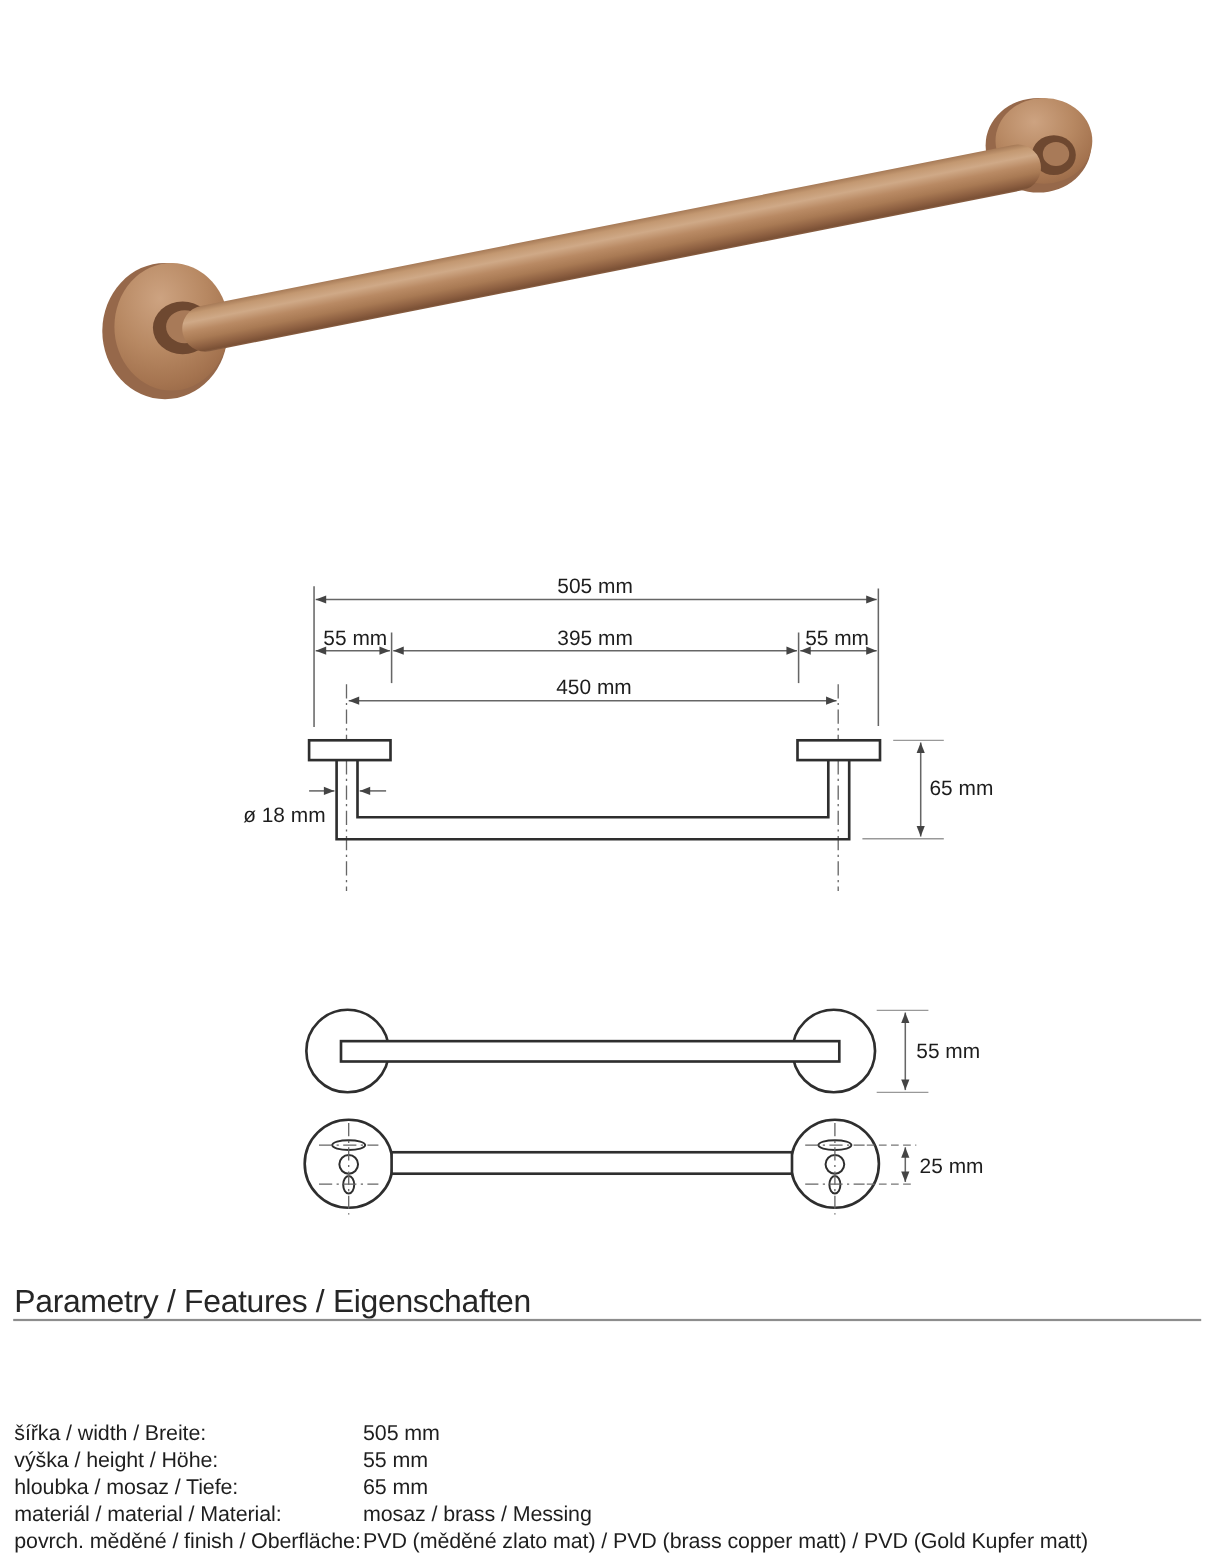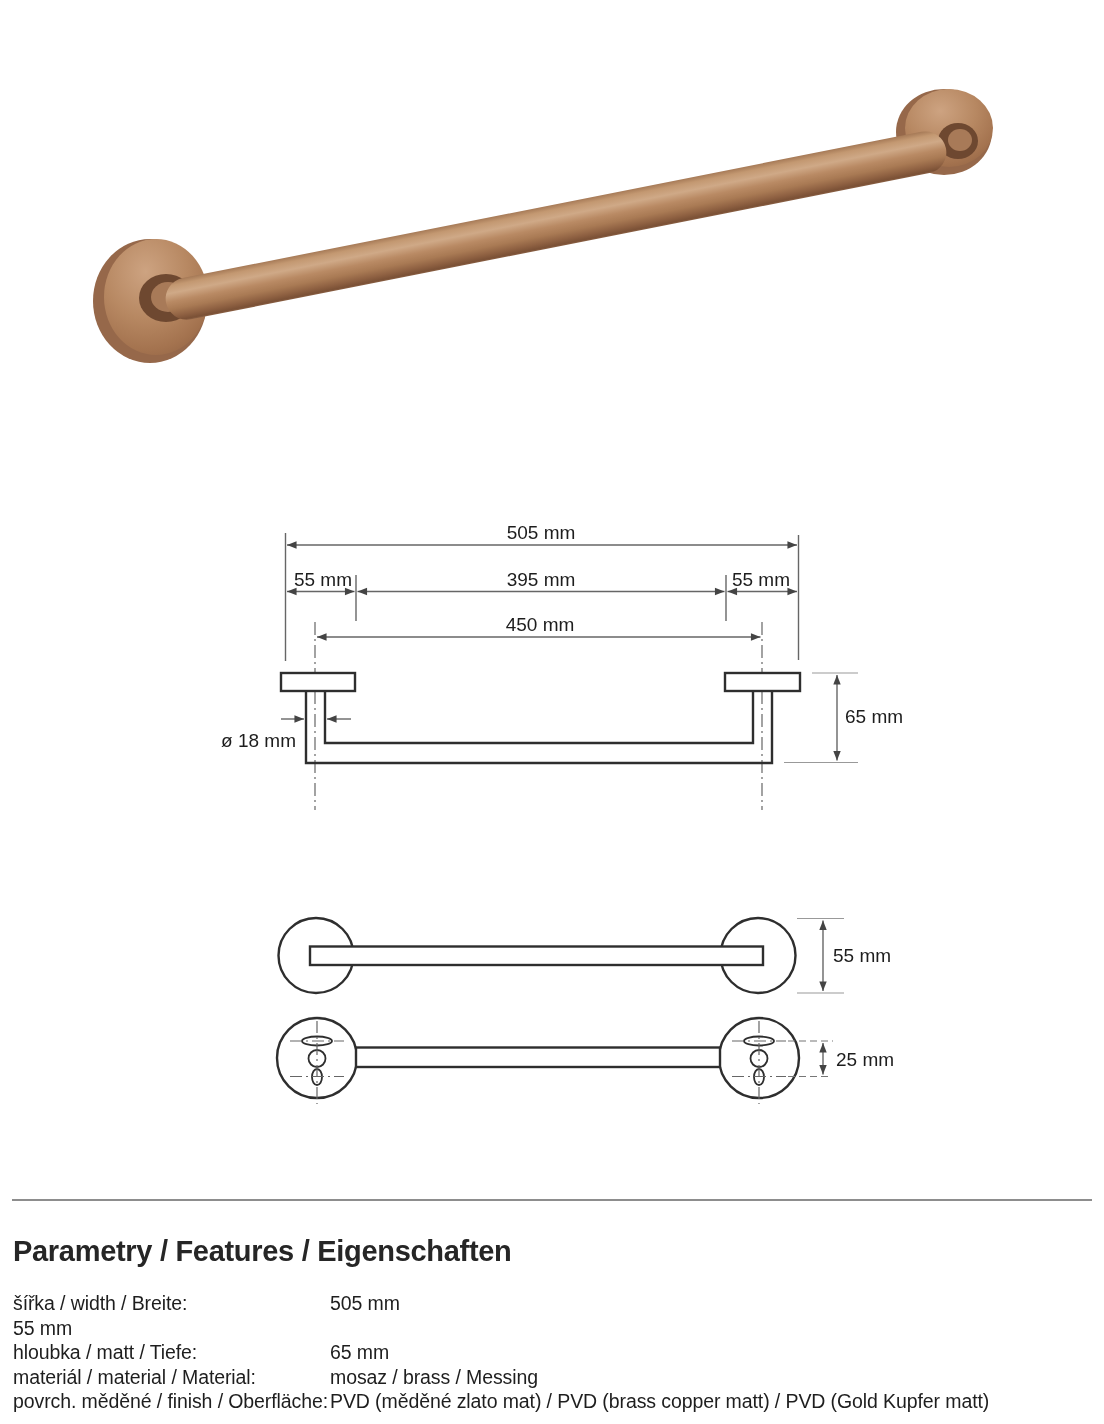--- a/index.html
+++ b/index.html
@@ -1,20 +1,20 @@
 <!DOCTYPE html>
 <html><head>
 <meta charset="utf-8">
 <style>
   html,body{margin:0;padding:0;background:#ffffff;}
   body{width:1104px;height:1424px;position:relative;font-family:"Liberation Sans",sans-serif;overflow:hidden;}
   svg.scene{position:absolute;left:0;top:0;}
   .dimtext{font-family:"Liberation Sans",sans-serif;font-size:19px;fill:#1d1d1d;}
   .separator{position:absolute;left:12px;top:1199px;width:1080px;height:2px;background:#8d8d8d;}
-  .specs-heading{position:absolute;left:13px;top:1236px;margin:0;font-size:29px;line-height:1.1;font-weight:bold;color:#262626;letter-spacing:-0.3px;}
+  .specs-heading{position:absolute;left:13px;top:1169px;margin:0;font-size:29px;line-height:1.1;font-weight:normal;color:#262626;letter-spacing:-0.3px;}
   .spec-table{position:absolute;left:13px;top:1291px;font-size:19.5px;line-height:24.5px;color:#1e1e1e;letter-spacing:-0.1px;}
   .spec-row{display:flex;}
   .spec-label{flex:0 0 317px;width:317px;}
   .spec-value{white-space:nowrap;}
 </style>
 </head>
 <body>
 
 <svg class="scene" width="1104" height="1424" viewBox="0 0 1104 1424">
   <defs>
@@ -165,24 +165,25 @@
 <div class="separator"></div>
 
 <h1 class="specs-heading">Parametry / Features / Eigenschaften</h1>
 
 <div class="spec-table">
   <div class="spec-row">
     <span class="spec-label">šířka / width / Breite:</span>
     <span class="spec-value">505 mm</span>
   </div>
   <div class="spec-row">
+    <span class="spec-label">výška / height / Höhe:</span>
     <span class="spec-value">55 mm</span>
   </div>
   <div class="spec-row">
-    <span class="spec-label">hloubka / matt / Tiefe:</span>
+    <span class="spec-label">hloubka / mosaz / Tiefe:</span>
     <span class="spec-value">65 mm</span>
   </div>
   <div class="spec-row">
     <span class="spec-label">materiál / material / Material:</span>
     <span class="spec-value">mosaz / brass / Messing</span>
   </div>
   <div class="spec-row">
     <span class="spec-label">povrch. měděné / finish / Oberfläche:</span>
     <span class="spec-value">PVD (měděné zlato mat) / PVD (brass copper matt) / PVD (Gold Kupfer matt)</span>
   </div>

